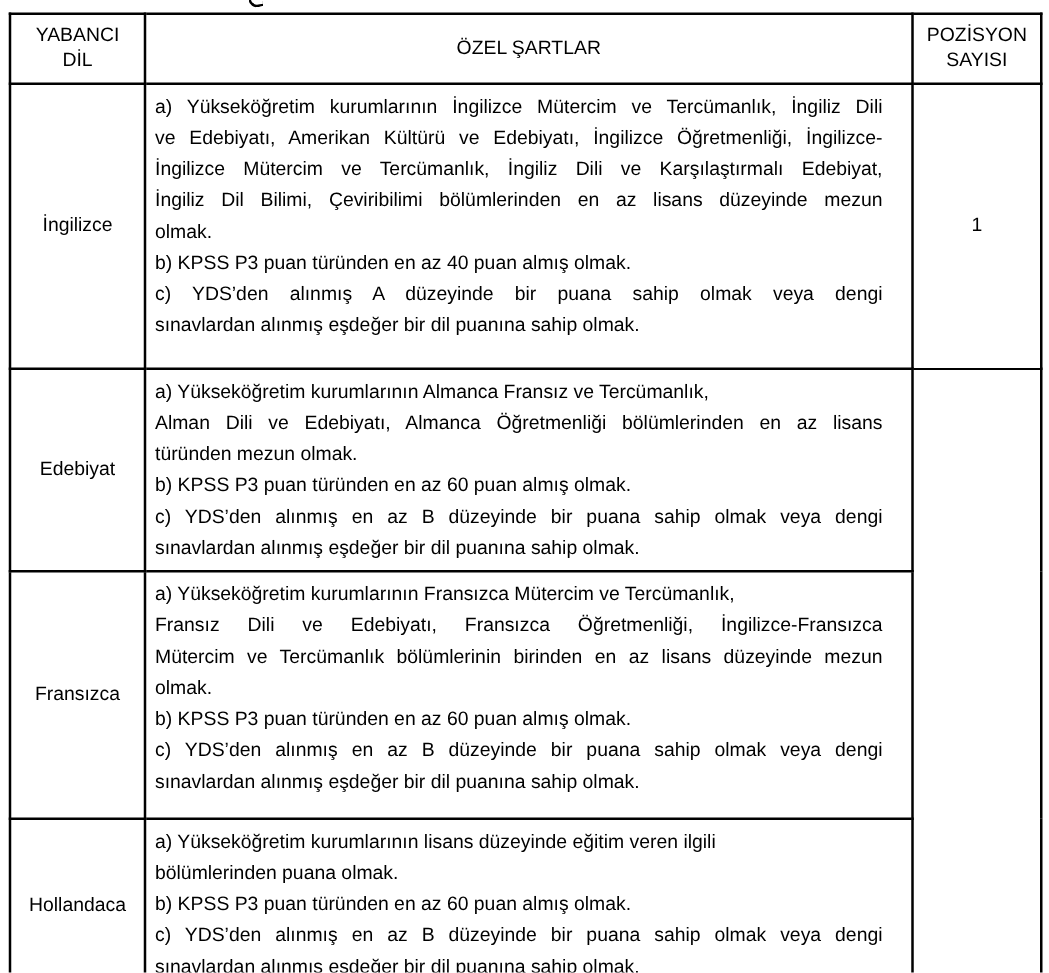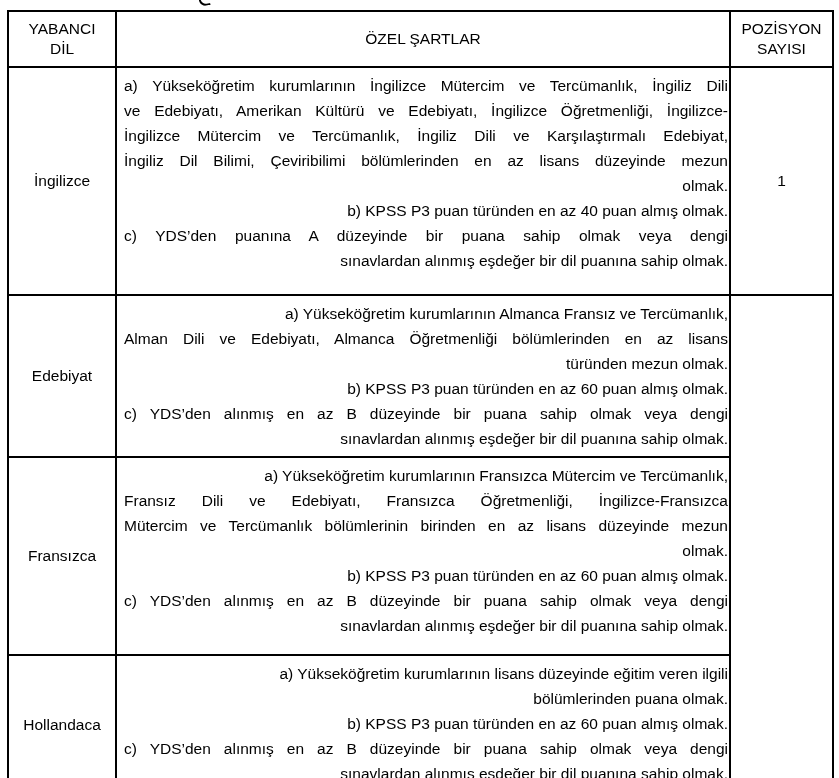--- a/index.html
+++ b/index.html
@@ -51,28 +51,27 @@
   tr.r3 { height: 140px; }
 
   .lang-cell {
     text-align: center;
     vertical-align: middle;
     font-size: 15.5px;
     padding: 0 2px;
   }
   .cond-cell {
     vertical-align: top;
-    padding: 5px 1px 0 7px;
+    padding: 5px 23px 0 7px;
   }
   .line {
     font-size: 15.5px;
     line-height: 25px;
     white-space: nowrap;
     overflow: hidden;
-    text-align: right;
   }
   .line.just {
     text-align: justify;
     text-align-last: justify;
   }
   .pos-cell {
     position: relative;
     text-align: center;
     vertical-align: middle;
     font-size: 15.5px;
@@ -115,21 +114,21 @@
   <tbody>
       <tr class="r0">
         <td class="lang-cell"><span>İngilizce</span></td>
         <td class="cond-cell">
           <div class="line just">a) Yükseköğretim kurumlarının İngilizce Mütercim ve Tercümanlık, İngiliz Dili</div>
           <div class="line just">ve Edebiyatı, Amerikan Kültürü ve Edebiyatı, İngilizce Öğretmenliği, İngilizce-</div>
           <div class="line just">İngilizce Mütercim ve Tercümanlık, İngiliz Dili ve Karşılaştırmalı Edebiyat,</div>
           <div class="line just">İngiliz Dil Bilimi, Çeviribilimi bölümlerinden en az lisans düzeyinde mezun</div>
           <div class="line">olmak.</div>
           <div class="line">b) KPSS P3 puan türünden en az 40 puan almış olmak.</div>
-          <div class="line just">c) YDS’den puanına A düzeyinde bir puana sahip olmak veya dengi</div>
+          <div class="line just">c) YDS’den alınmış A düzeyinde bir puana sahip olmak veya dengi</div>
           <div class="line">sınavlardan alınmış eşdeğer bir dil puanına sahip olmak.</div>
         </td>
         <td class="pos-cell" rowspan="1"><span>1</span></td>
       </tr>
       <tr class="r1">
         <td class="lang-cell"><span>Edebiyat</span></td>
         <td class="cond-cell">
           <div class="line">a) Yükseköğretim kurumlarının Almanca Fransız ve Tercümanlık,</div>
           <div class="line just">Alman Dili ve Edebiyatı, Almanca Öğretmenliği bölümlerinden en az lisans</div>
           <div class="line">türünden mezun olmak.</div>

